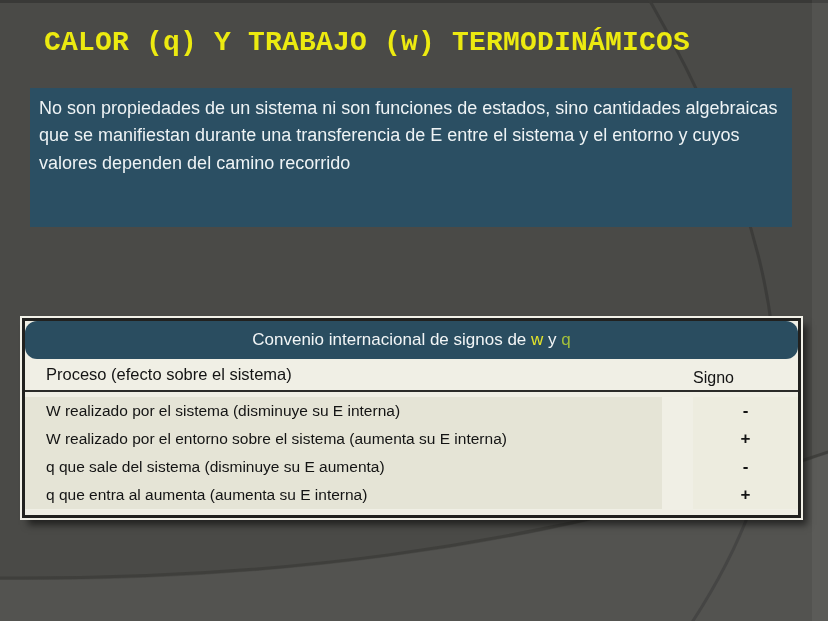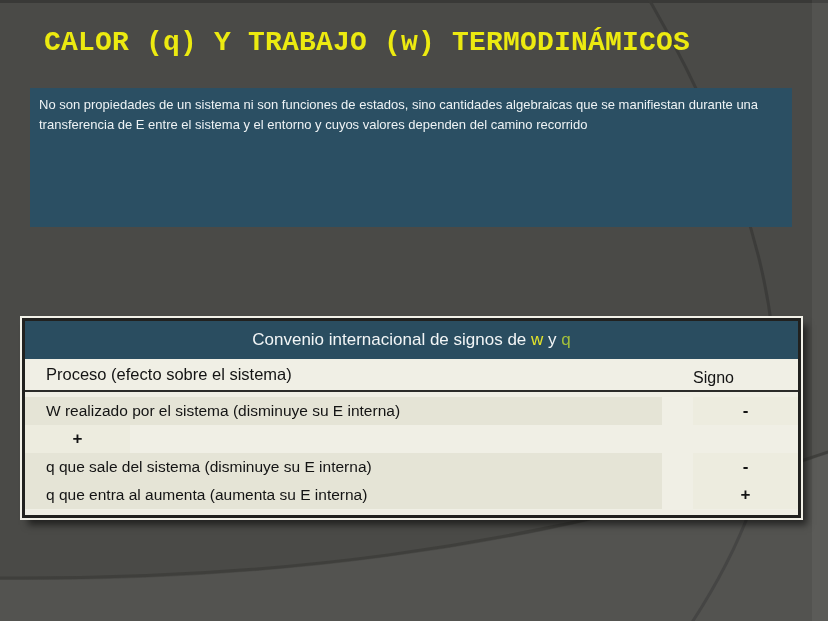--- a/index.html
+++ b/index.html
@@ -40,21 +40,21 @@
     left: 30px;
     top: 88px;
     width: 762px;
     height: 139px;
     z-index: 2;
     background: #2b4f63;
     padding: 7px 14px 0 9px;
   }
   .intro-box .intro-text {
     color: #eef3f5;
-    font-size: 13px;
+    font-size: 18px;
     line-height: 1.52;
   }
 
   
   .signs-table {
     position: absolute;
     left: 22px;
     top: 318px;
     width: 779px;
     z-index: 2;
@@ -63,20 +63,21 @@
     box-shadow: 0 0 0 2px #f2f1e8, 6px 7px 7px rgba(0,0,0,0.55);
   }
   .table-title-bar {
     height: 38px;
     background: #2a4d60;
     color: #f2f5f6;
     font-size: 17px;
     line-height: 38px;
     text-align: center;
     white-space: nowrap;
+    border-radius: 12px;
   }
   .w-accent { color: #e3e32b; }
   .q-accent { color: #a3bf3a; }
 
   .col-header-row {
     display: flex;
     align-items: center;
     height: 33px;
     background: #f0efe5;
     border-bottom: 2px solid #2b2b29;
@@ -154,24 +155,25 @@
     <div class="col-header-process">Proceso (efecto sobre el sistema)</div>
     <div class="col-header-sign">Signo</div>
   </div>
 
   <div class="table-body">
     <div class="table-row">
       <div class="row-label">W realizado por el sistema (disminuye su E interna)</div>
       <div class="row-sign">-</div>
     </div>
     <div class="table-row">
+      <div class="row-label">W realizado por el entorno sobre el sistema (aumenta su E interna)</div>
       <div class="row-sign">+</div>
     </div>
     <div class="table-row">
-      <div class="row-label">q que sale del sistema (disminuye su E interna)</div>
+      <div class="row-label">q que sale del sistema (disminuye su E aumenta)</div>
       <div class="row-sign">-</div>
     </div>
     <div class="table-row">
       <div class="row-label">q que entra al aumenta (aumenta su E interna)</div>
       <div class="row-sign">+</div>
     </div>
   </div>
 
 </div>
 

